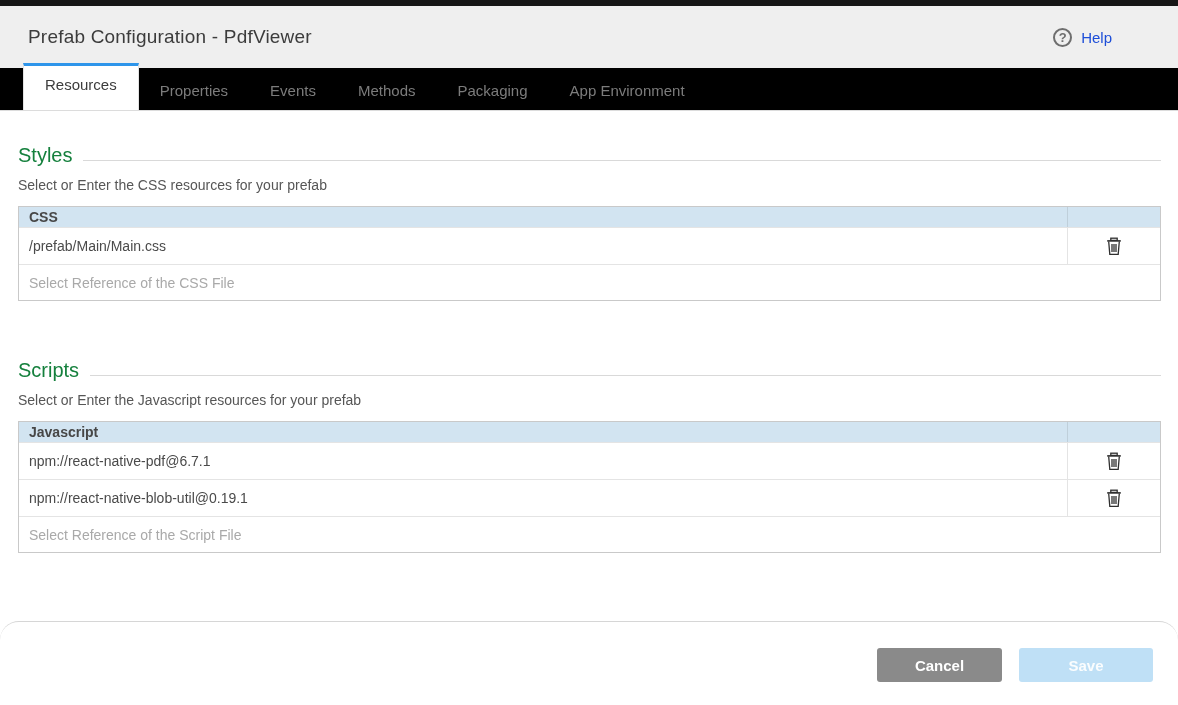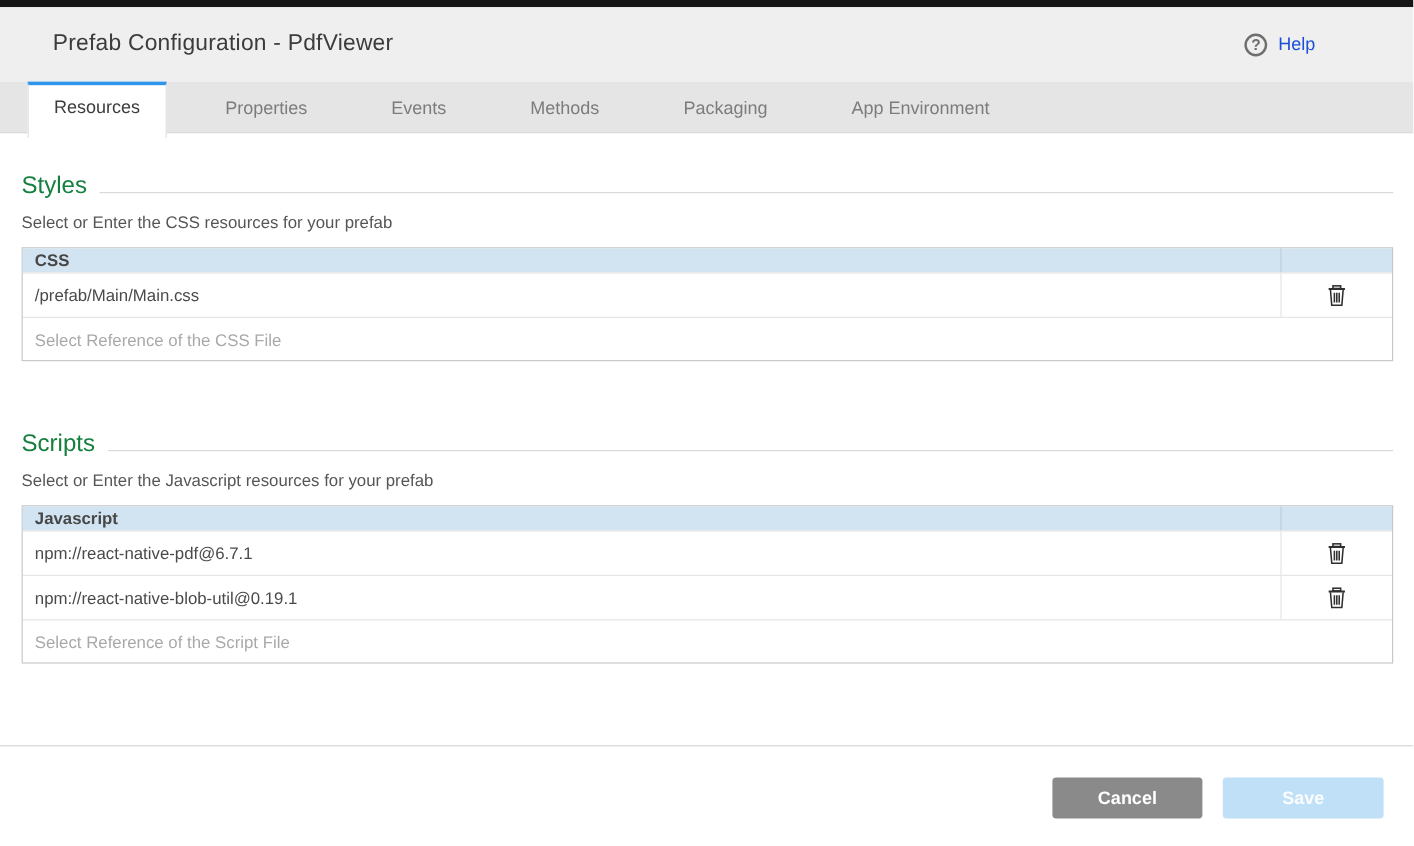--- a/index.html
+++ b/index.html
@@ -3,29 +3,29 @@
 <meta charset="utf-8">
 <style>
   * { margin:0; padding:0; box-sizing:border-box; }
   html,body { background:#fff; }
   body { font-family:"Liberation Sans","DejaVu Sans",sans-serif; }
 
   .app { position:relative; width:1178px; height:705px; background:#fff; overflow:hidden; }
 
   .top-strip { height:6px; background:#161616; }
 
-  .header { height:62px; background:#efefef; display:flex; align-items:center; padding:0 44px; }
+  .header { height:62px; background:#efefef; display:flex; align-items:center; padding:0 28px; }
   .header-title { font-size:19px; color:#3c3c3c; letter-spacing:.2px; }
   .header-help { margin-left:auto; margin-right:38px; display:flex; align-items:center; gap:9px; cursor:pointer; }
   .help-icon { width:19px; height:19px; border:2px solid #6e6e6e; border-radius:50%; color:#6e6e6e;
                font-size:13px; font-weight:700; display:flex; align-items:center; justify-content:center; }
   .help-label { font-size:15px; color:#1d4ed8; }
 
-  .tabbar { height:43px; background:#e5e5e5; border-bottom:1px solid #dcdcdc; display:flex;
-            align-items:flex-start; padding-left:23px;gap:28px; }
+  .tabbar { height:43px; background:#000000; border-bottom:1px solid #dcdcdc; display:flex;
+            align-items:flex-end; padding-left:23px; }
   .tab { height:42px; padding:0 21px; display:flex; align-items:center; font-size:15px; color:#7c7c7c;
          border-top:3px solid transparent; cursor:pointer; position:relative; }
   .tab.active { background:#fff; height:47px; border-top:3px solid #2e95ea;
                 border-left:1px solid #e2e2e2; border-right:1px solid #e2e2e2;
                 color:#3c3c3c; z-index:2; align-items:flex-start; }
   .tab.active span { margin-top:10px; }
 
   .content { padding:0 17px 0 18px; }
 
   .section-title { display:flex; align-items:flex-end; gap:11px; margin-top:35px;
@@ -44,21 +44,21 @@
   .rtable-row .main { flex:1; display:flex; align-items:center; padding-left:10px;
                       font-size:14px; color:#4a4a4a; border-right:1px solid #e4e4e4; cursor:text; }
   .rtable-row .act { width:92px; display:flex; align-items:center; justify-content:center; }
   .del-btn { background:none; border:none; cursor:pointer; display:flex; align-items:center; justify-content:center;
              width:28px; height:28px; }
   .rtable-ph { height:36px; border-top:1px solid #e4e4e4; display:flex; align-items:center;
                padding-left:10px; font-size:14px; color:#a9a9a9; cursor:pointer; }
 
   .footer { position:absolute; left:0; right:0; bottom:0; height:84px; background:#fff;
             border-top:1px solid #d6d6d6; display:flex; justify-content:flex-end; align-items:flex-start;
-            padding:26px 25px 0 0; gap:17px; }
+            padding:26px 25px 0 0; gap:17px;border-radius:19px; }
   .btn { height:34px; border:none; border-radius:3px; font-size:15px; font-weight:700;
          font-family:"Liberation Sans","DejaVu Sans",sans-serif; cursor:pointer; }
   .btn-cancel { width:125px; background:#8a8a8a; color:#ffffff; }
   .btn-save { width:134px; background:#bfe0f6; color:#fbfdfe; cursor:default; }
 </style>
 </head>
 <body>
 
 <div class="app">
 

